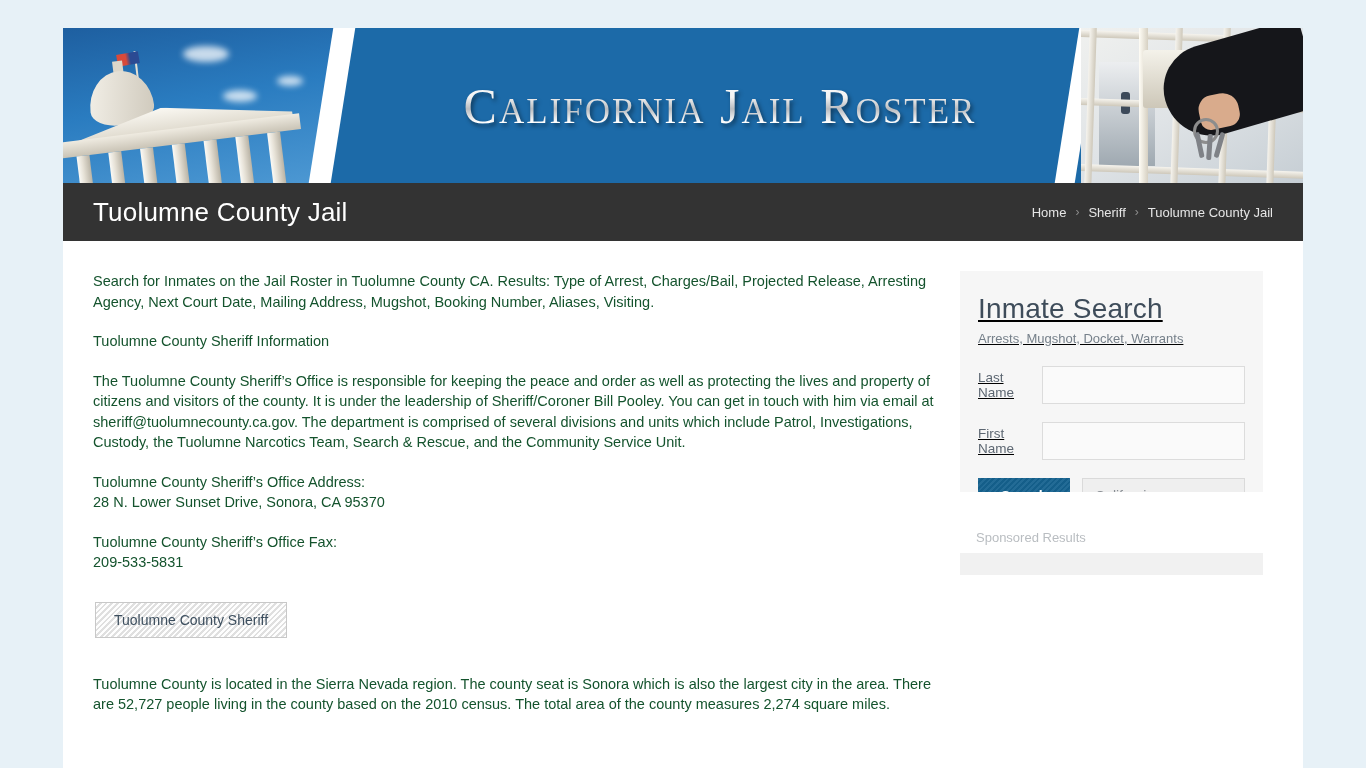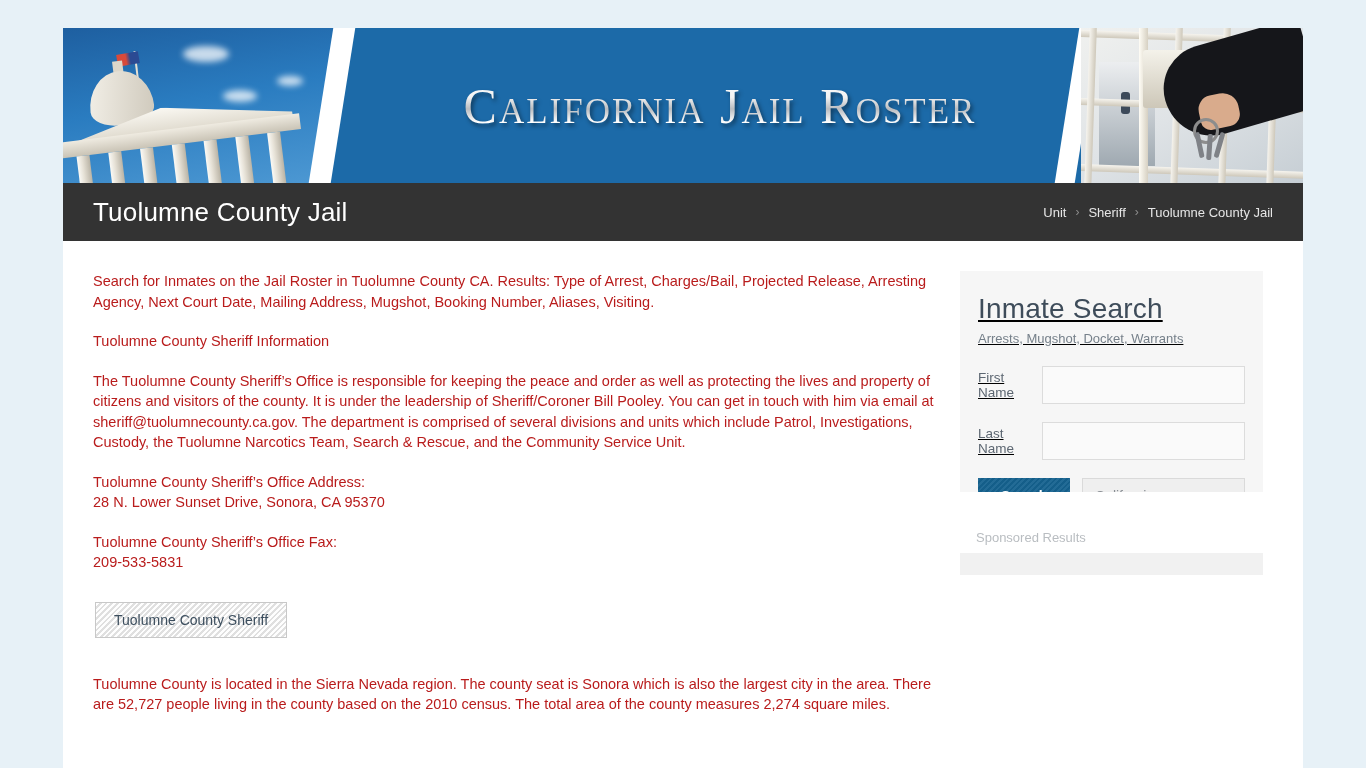--- a/index.html
+++ b/index.html
@@ -149,21 +149,21 @@
     display: flex;
     padding: 30px 30px 0 30px;
     gap: 22px;
     background: #ffffff;
   }
   .main-col { width: 845px; }
   .side-col { width: 303px; padding-top: 0; }
 
   .main-col p {
     margin: 0 0 19px 0;
-    color: #b91c1c;
+    color: #14532d;
     font-size: 14.5px;
     line-height: 20.5px;
   }
   .sub-head {
     margin: 0 0 19px 0;
     color: #2f5c8a;
     font-size: 13.5px;
     font-weight: normal;
   }
 
@@ -332,21 +332,21 @@
       </div>
 
       <div class="banner-title-wrap">
         <div class="banner-title">California Jail Roster</div>
       </div>
     </div>
 
     <div class="titlebar">
       <div class="page-title">Tuolumne County Jail</div>
       <div class="breadcrumb">
-        <a class="crumb" href="#">Unit</a>
+        <a class="crumb" href="#">Home</a>
         <span class="crumb-sep">›</span>
         <a class="crumb" href="#">Sheriff</a>
         <span class="crumb-sep">›</span>
         <span class="crumb-current">Tuolumne County Jail</span>
       </div>
     </div>
 
     <div class="content-area">
 
       <div class="main-col">
@@ -369,26 +369,26 @@
 
         <p class="after-btn">Tuolumne County is located in the Sierra Nevada region. The county seat is Sonora which is also the largest city in the area. There are 52,727 people living in the county based on the 2010 census. The total area of the county measures 2,274 square miles.</p>
       </div>
 
       <div class="side-col">
         <div class="search-panel">
           <h2 class="panel-title">Inmate Search</h2>
           <div class="panel-sub">Arrests, Mugshot, Docket, Warrants</div>
 
           <div class="field-row">
-            <label class="field-label">First Name</label>
+            <label class="field-label">Last Name</label>
             <input class="field-input" type="text" value="" style="">
           </div>
 
           <div class="field-row">
-            <label class="field-label">Last Name</label>
+            <label class="field-label">First Name</label>
             <input class="field-input" type="text" value="" style="">
           </div>
 
           <div class="action-row">
             <button class="search-btn">Search</button>
             <div class="state-select">
               <span>California</span>
               <span class="chev"></span>
             </div>
           </div>

